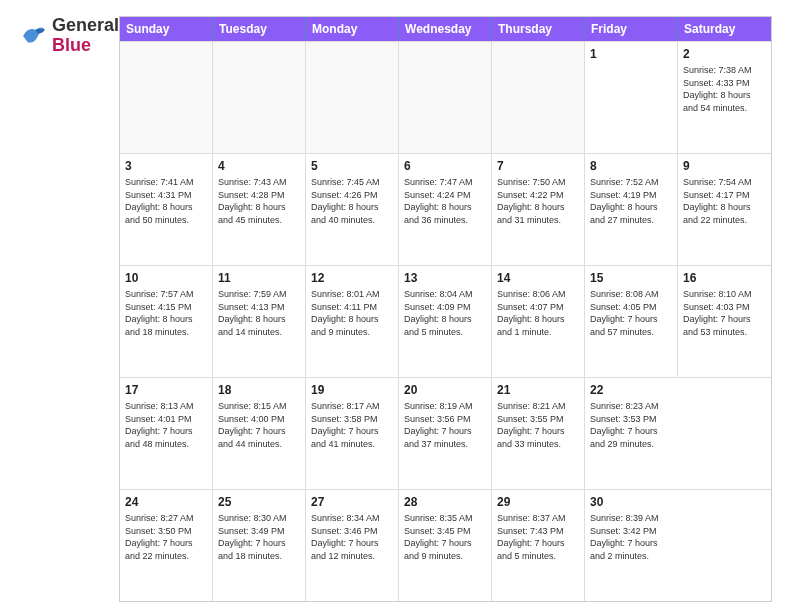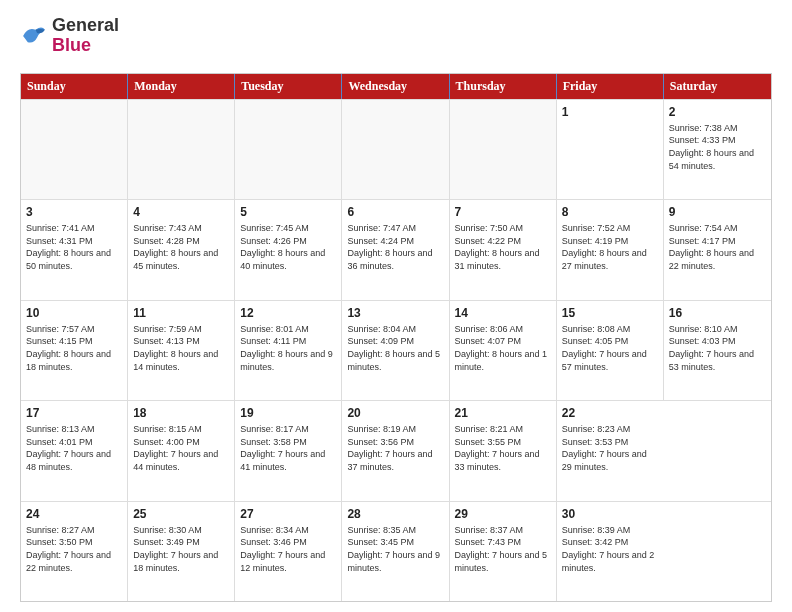--- a/index.html
+++ b/index.html
@@ -8,22 +8,21 @@
       height: 612px;
       font-family: Arial, sans-serif;
       background: #fff;
       overflow: hidden;
     }
     .page {
       width: 792px;
       height: 612px;
       padding: 16px 20px 10px 20px;
       display: flex;
-      flex-direction: column;
-      gap: 7px;
+      flex-direction: row;
     }
     .header {
       display: flex;
       justify-content: space-between;
       align-items: flex-start;
       margin-bottom: 10px;
     }
     .logo {
       display: flex;
       align-items: center;
@@ -55,22 +54,21 @@
     }
     .calendar {
       flex: 1;
       display: flex;
       flex-direction: column;
       border: 1px solid #ccc;
     }
     .cal-header {
       display: grid;
       grid-template-columns: repeat(7, 1fr);
-      background: #b91c1c;
-      font-family: Liberation Serif, serif;
+      background: #8b5cf6;
     }
     .cal-header-cell {
       color: #fff;
       font-size: 12px;
       font-weight: bold;
       padding: 5px 6px;
       border-right: 1px solid #5585c8;
       text-align: left;
     }
     .cal-header-cell:last-child { border-right: none; }
@@ -129,22 +127,22 @@
     </div>
     <div class="title-block">
       <div class="month-title"></div>
       <div class="subtitle"></div>
     </div>
   </div>
 
   <div class="calendar">
     <div class="cal-header">
     <div class="cal-header-cell">Sunday</div>
+        <div class="cal-header-cell">Tuesday</div>
         <div class="cal-header-cell">Monday</div>
-        <div class="cal-header-cell">Tuesday</div>
         <div class="cal-header-cell">Wednesday</div>
         <div class="cal-header-cell">Thursday</div>
         <div class="cal-header-cell">Friday</div>
         <div class="cal-header-cell">Saturday</div>
       </div>
     <div class="cal-body">
     <div class="cal-row">
           <div class="cal-cell empty"></div>
           <div class="cal-cell empty"></div>
           <div class="cal-cell empty"></div>

